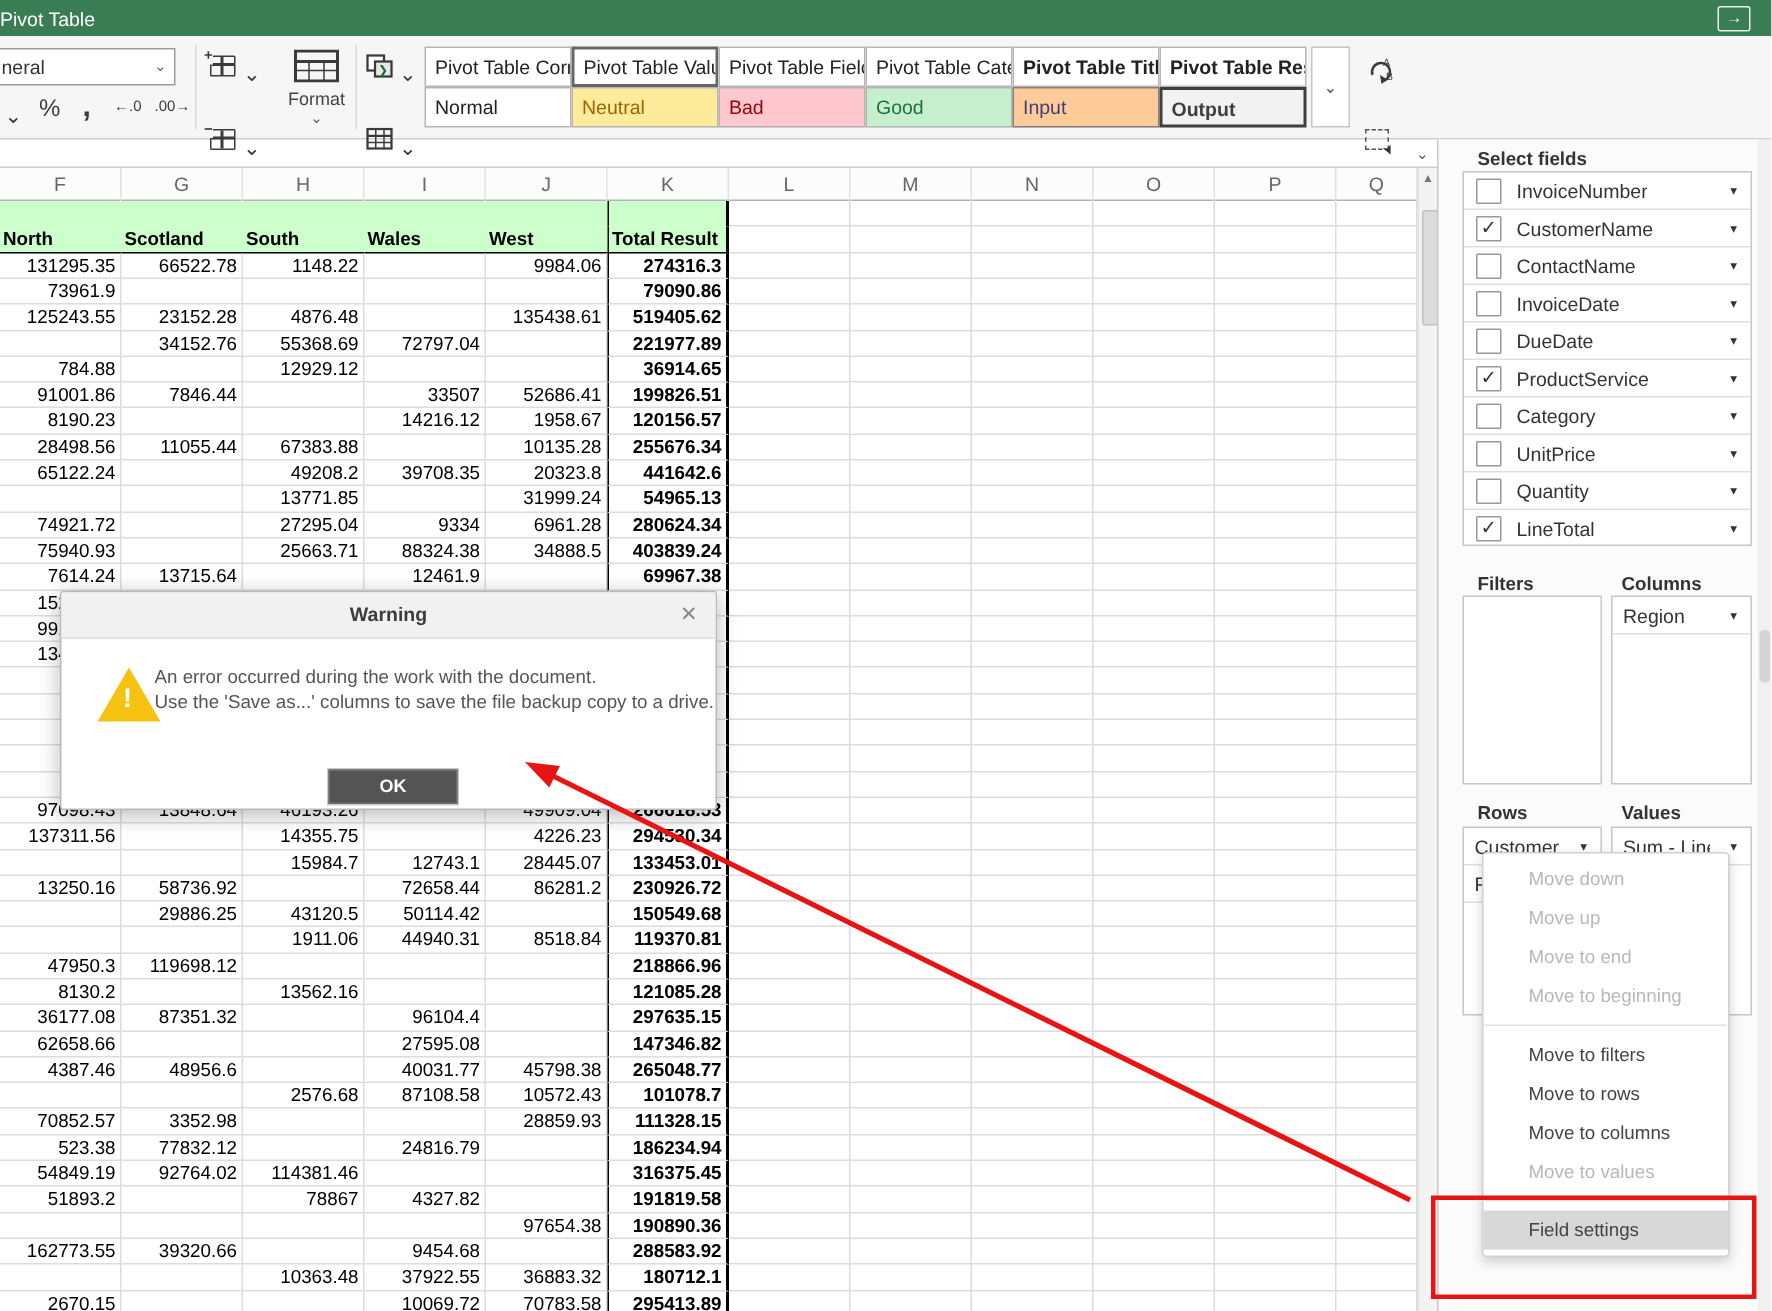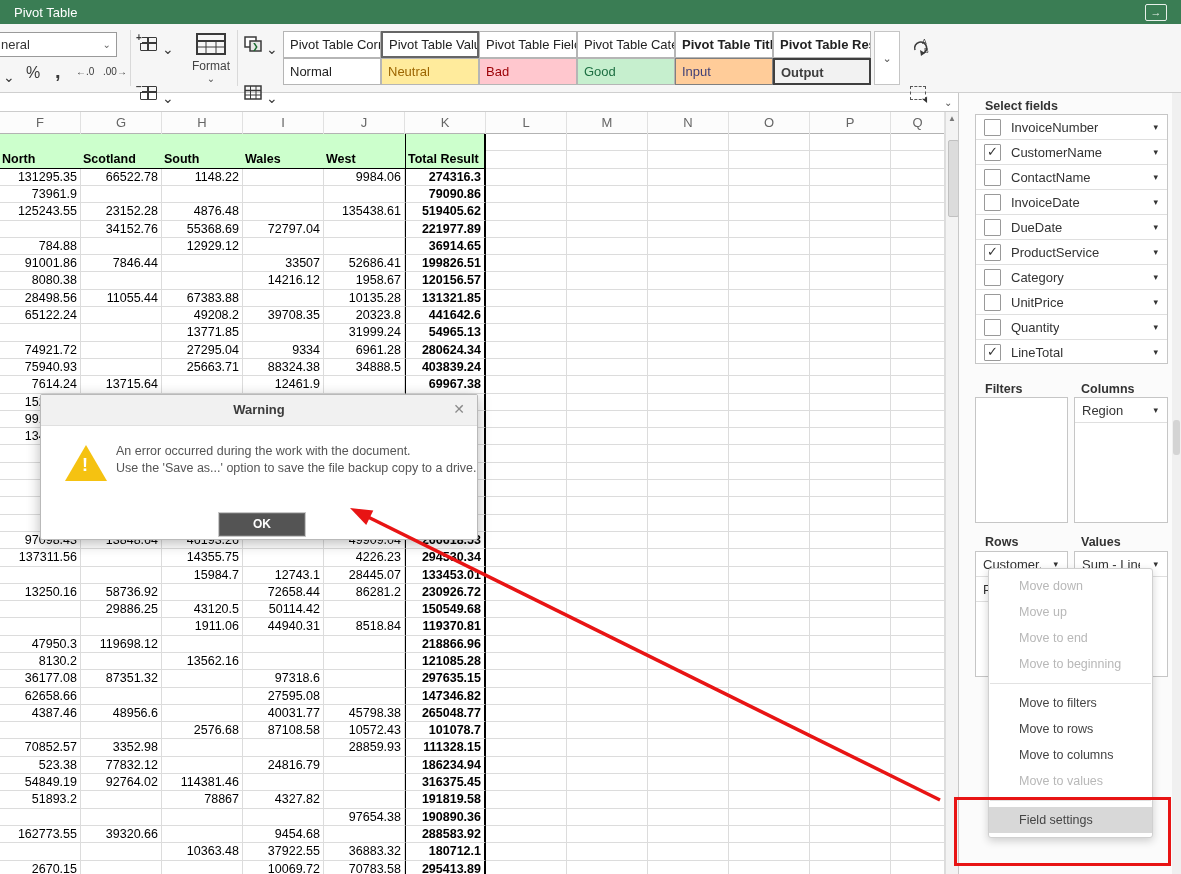--- a/index.html
+++ b/index.html
@@ -2,21 +2,21 @@
 <html><head>
 <meta charset="utf-8">
 <style>
   html,body{margin:0;padding:0;}
   body{width:1181px;height:874px;position:relative;overflow:hidden;
        font-family:"Liberation Sans",sans-serif;background:#fff;}
   .abs{position:absolute;box-sizing:border-box;}
   
   #titlebar{left:0;top:0;width:1181px;height:24px;background:#3a7d54;color:#fff;
             display:flex;align-items:center;z-index:5;}
-  #titlebar .t{margin-left:14px;font-size:13px;}
+  #titlebar .t{font-size:13px;}
   #exit-ic{position:absolute;right:14px;top:4px;width:20px;height:15px;border:1.5px solid #e8f0ea;
            border-radius:2px;color:#e8f0ea;font-size:11px;line-height:14px;text-align:center;}
   
   #toolbar{left:0;top:24px;width:1181px;height:69px;background:#f6f6f6;border-bottom:1px solid #cfcfcf;z-index:5;}
   .tbtn{position:absolute;box-sizing:border-box;color:#444;font-size:13px;text-align:center;}
   .sep{position:absolute;top:6px;width:1px;height:56px;background:#d9d9d9;}
   #nf-combo{left:-4px;top:8px;width:121px;height:25px;background:#fff;border:1px solid #9a9a9a;
             font-size:13px;color:#333;line-height:23px;text-align:left;padding-left:4px;}
   #nf-combo .dd{position:absolute;right:5px;top:0;color:#666;font-size:10px;}
   .chev{color:#555;font-size:10px;}
@@ -70,21 +70,21 @@
   .msep{height:1px;background:#e2e2e2;margin:6px 1px;}
   
   #dialog{left:40px;top:394px;width:438px;height:146px;background:#fff;border:1px solid #b9b9b9;
           border-radius:2px;box-shadow:0 3px 14px rgba(0,0,0,.28);z-index:40;}
   #dlg-title{height:30px;background:#f1f1f1;border-bottom:1px solid #e0e0e0;text-align:center;
              font-size:13px;font-weight:bold;color:#3c3c3c;line-height:30px;}
   #dlg-close{position:absolute;right:12px;top:6px;color:#8a8a8a;font-size:14px;}
   #warn-ic{position:absolute;left:24px;top:50px;width:0;height:0;border-left:21px solid transparent;
            border-right:21px solid transparent;border-bottom:36px solid #f5c211;}
   #warn-ic span{position:absolute;left:-4px;top:10px;color:#fff;font-weight:bold;font-size:18px;}
-  .dlg-msg{position:absolute;left:75px;font-size:12.5px;color:#555;}
+  .dlg-msg{position:absolute;left:62px;font-size:12.5px;color:#555;}
   #ok-btn{position:absolute;left:178px;top:118px;width:84px;height:21px;background:#545454;color:#fff;
           font-size:12px;font-weight:bold;text-align:center;line-height:20px;border:1px solid #6e6e6e;
           box-shadow:0 0 0 1px #c9c9c9;}
   
   #ann{left:0;top:0;width:1181px;height:874px;z-index:60;pointer-events:none;}
   
   .marquee{display:inline-block;width:14px;height:12px;border:1.5px dashed #555;position:relative;}
   .marquee:after{content:"➤";position:absolute;right:-5px;bottom:-6px;font-size:9px;color:#333;transform:rotate(65deg);}
 </style>
 </head>
@@ -293,40 +293,40 @@
       <div class="cell">52686.41</div>
       <div class="cell ktot">199826.51</div>
       <div class="cell" style="width: 81px;"></div>
       <div class="cell" style="width: 81px;"></div>
       <div class="cell" style="width: 81px;"></div>
       <div class="cell" style="width: 81px;"></div>
       <div class="cell" style="width: 81px;"></div>
       <div class="cell" style="width: 54px;"></div>
     </div>
     <div class="grow">
-      <div class="cell">8080.38</div>
+      <div class="cell">8190.23</div>
       <div class="cell"></div>
       <div class="cell"></div>
       <div class="cell">14216.12</div>
       <div class="cell">1958.67</div>
       <div class="cell ktot">120156.57</div>
       <div class="cell" style="width: 81px;"></div>
       <div class="cell" style="width: 81px;"></div>
       <div class="cell" style="width: 81px;"></div>
       <div class="cell" style="width: 81px;"></div>
       <div class="cell" style="width: 81px;"></div>
       <div class="cell" style="width: 54px;"></div>
     </div>
     <div class="grow">
       <div class="cell">28498.56</div>
       <div class="cell">11055.44</div>
       <div class="cell">67383.88</div>
       <div class="cell"></div>
       <div class="cell">10135.28</div>
-      <div class="cell ktot">131321.85</div>
+      <div class="cell ktot">255676.34</div>
       <div class="cell" style="width: 81px;"></div>
       <div class="cell" style="width: 81px;"></div>
       <div class="cell" style="width: 81px;"></div>
       <div class="cell" style="width: 81px;"></div>
       <div class="cell" style="width: 81px;"></div>
       <div class="cell" style="width: 54px;"></div>
     </div>
     <div class="grow">
       <div class="cell">65122.24</div>
       <div class="cell"></div>
@@ -618,21 +618,21 @@
       <div class="cell" style="width: 81px;"></div>
       <div class="cell" style="width: 81px;"></div>
       <div class="cell" style="width: 81px;"></div>
       <div class="cell" style="width: 81px;"></div>
       <div class="cell" style="width: 54px;"></div>
     </div>
     <div class="grow">
       <div class="cell">36177.08</div>
       <div class="cell">87351.32</div>
       <div class="cell"></div>
-      <div class="cell">97318.6</div>
+      <div class="cell">96104.4</div>
       <div class="cell"></div>
       <div class="cell ktot">297635.15</div>
       <div class="cell" style="width: 81px;"></div>
       <div class="cell" style="width: 81px;"></div>
       <div class="cell" style="width: 81px;"></div>
       <div class="cell" style="width: 81px;"></div>
       <div class="cell" style="width: 81px;"></div>
       <div class="cell" style="width: 54px;"></div>
     </div>
     <div class="grow">
@@ -900,21 +900,21 @@
     <div class="mi hl">Field settings</div>
   </div>
 
 <div class="abs" id="dialog">
   <div id="dlg-title">Warning</div>
   <span id="dlg-close">✕</span>
   <div id="warn-ic">
       <span>!</span>
     </div>
   <div class="dlg-msg" style="top:49px;">An error occurred during the work with the document.</div>
-  <div class="dlg-msg" style="top:66px;">Use the 'Save as...' option to save the file backup copy to a drive.</div>
+  <div class="dlg-msg" style="top:66px;">Use the 'Save as...' columns to save the file backup copy to a drive.</div>
   <div id="ok-btn">OK</div>
 </div>
 
 <svg class="abs" id="ann">
   <rect id="ann-rect" x="955.5" y="798.5" width="214" height="66" fill="none" stroke-width="3" stroke="#e81414"></rect>
   <line id="ann-line" x1="368" y1="517" x2="940" y2="800" stroke-width="3.5" stroke="#e81414"></line>
   <polygon id="ann-head" points="350,508 373.3,510.6 366.2,525.0" fill="#e81414"></polygon>
 </svg>
 
 </body></html>

